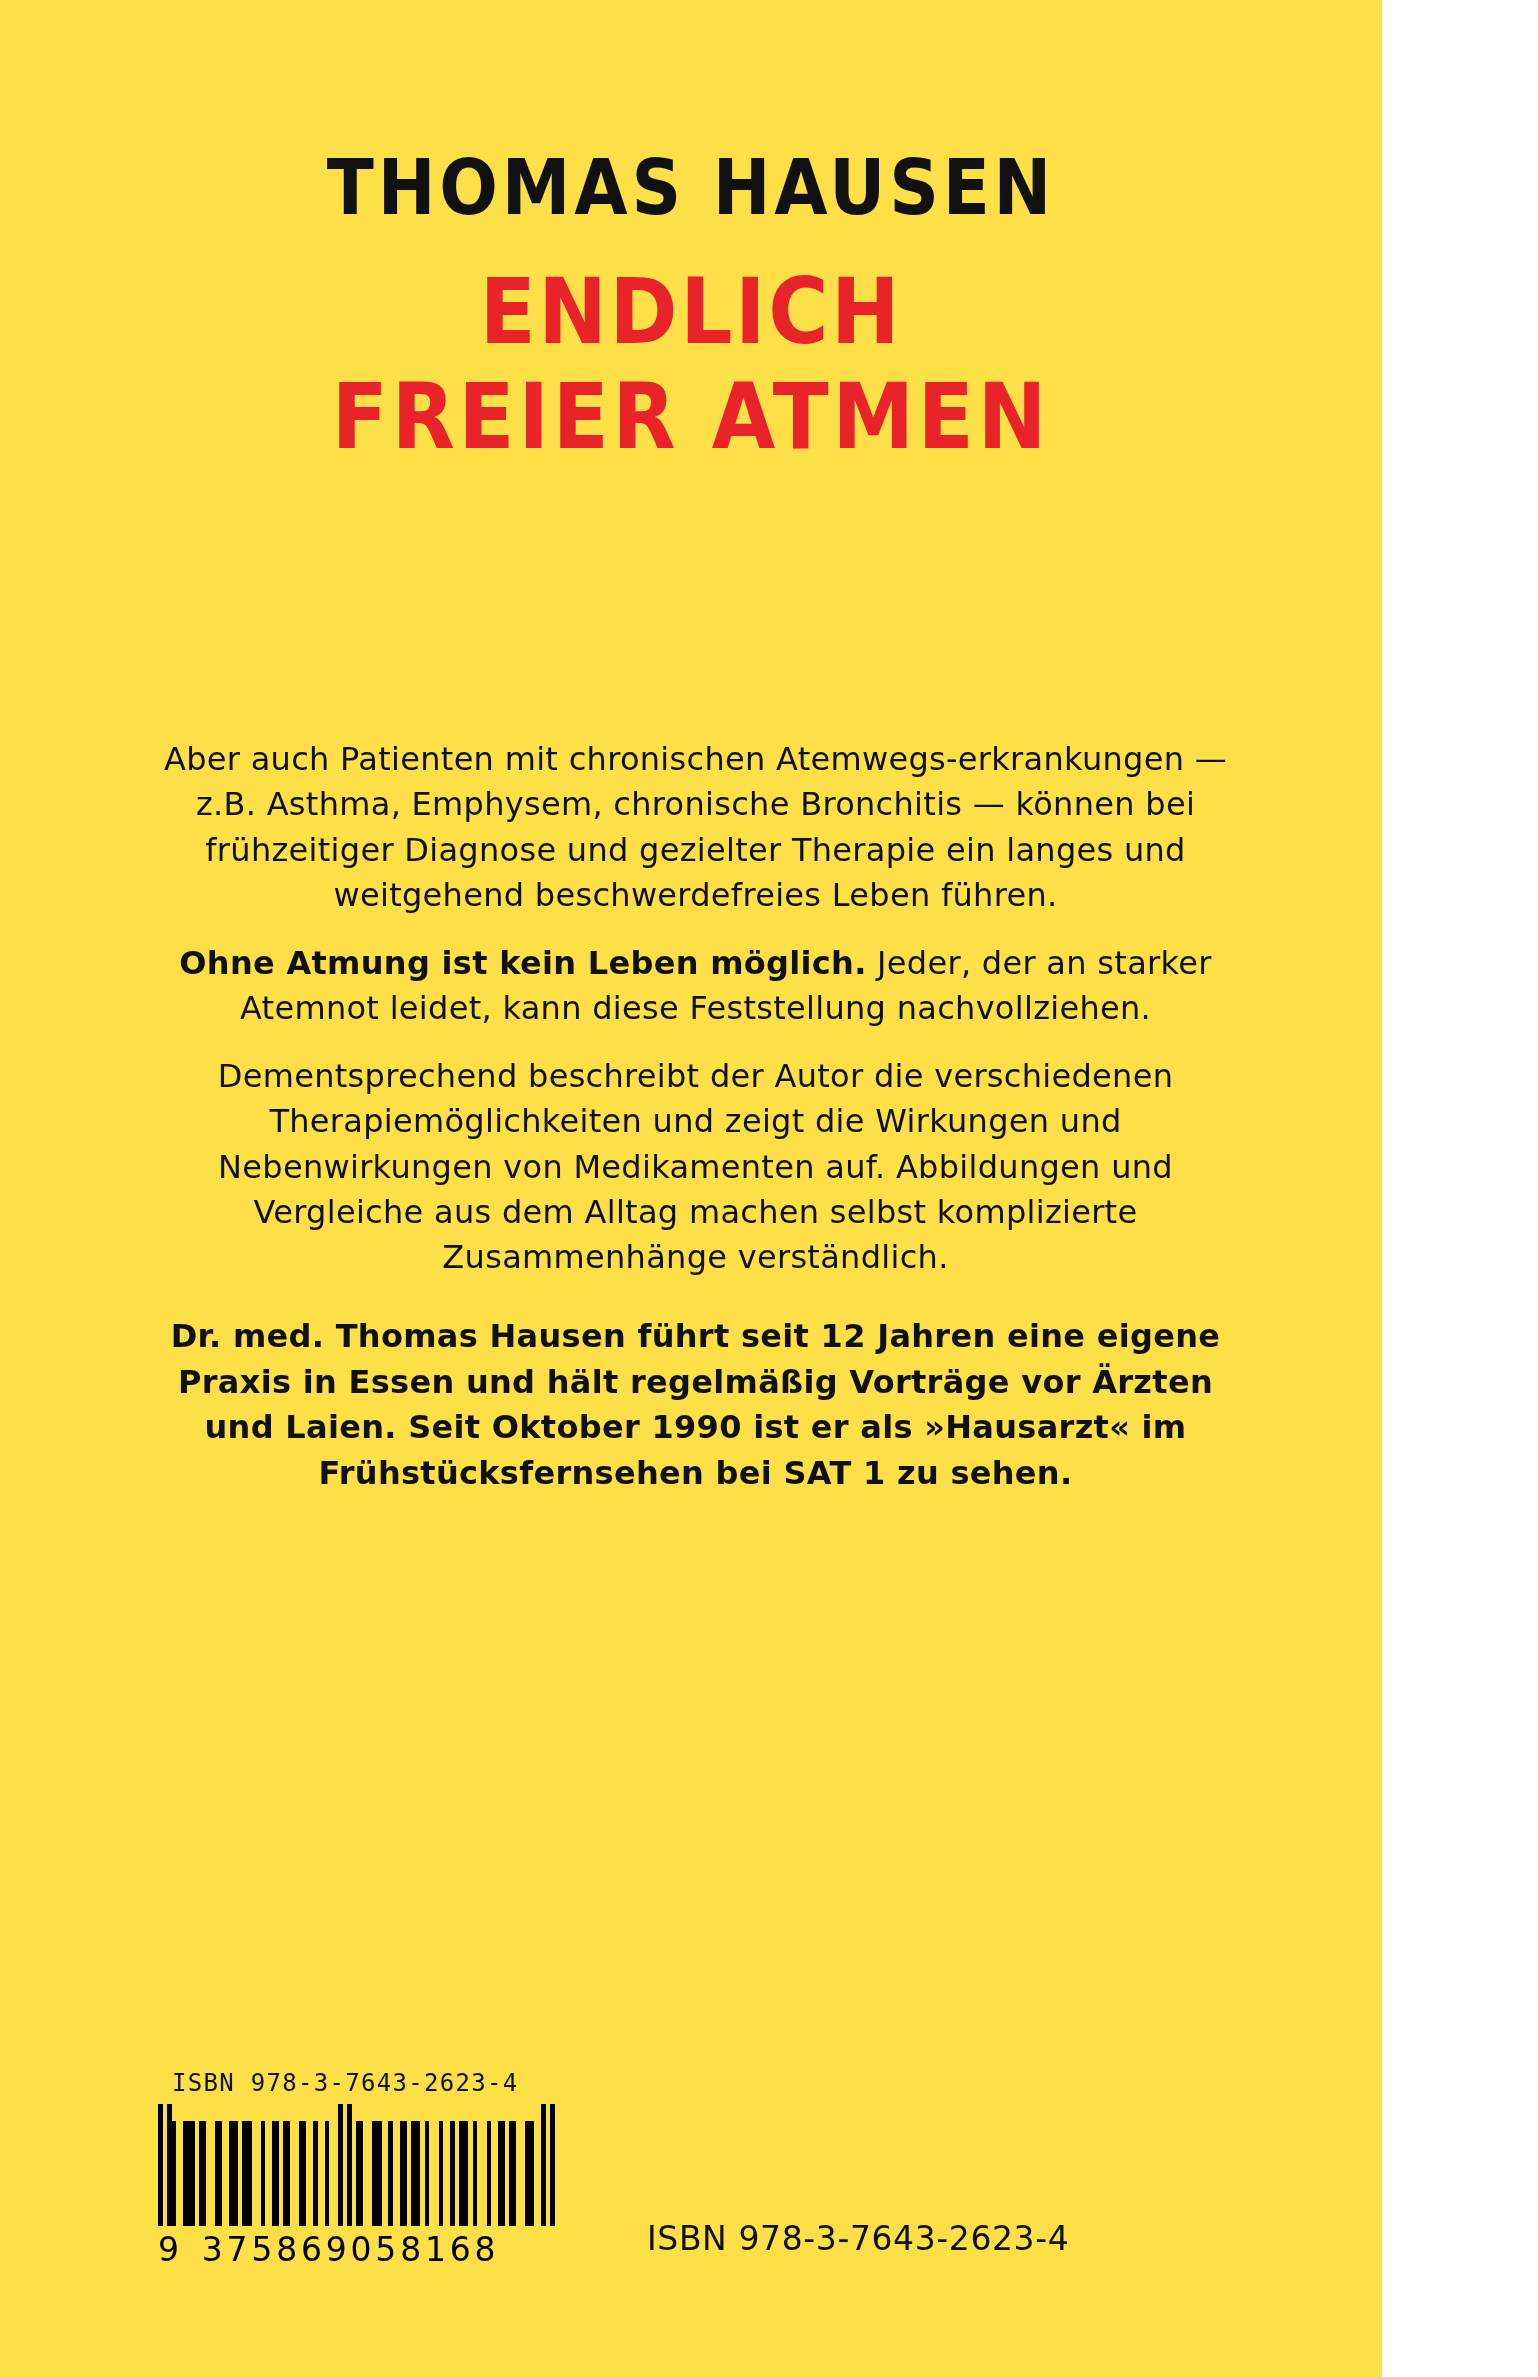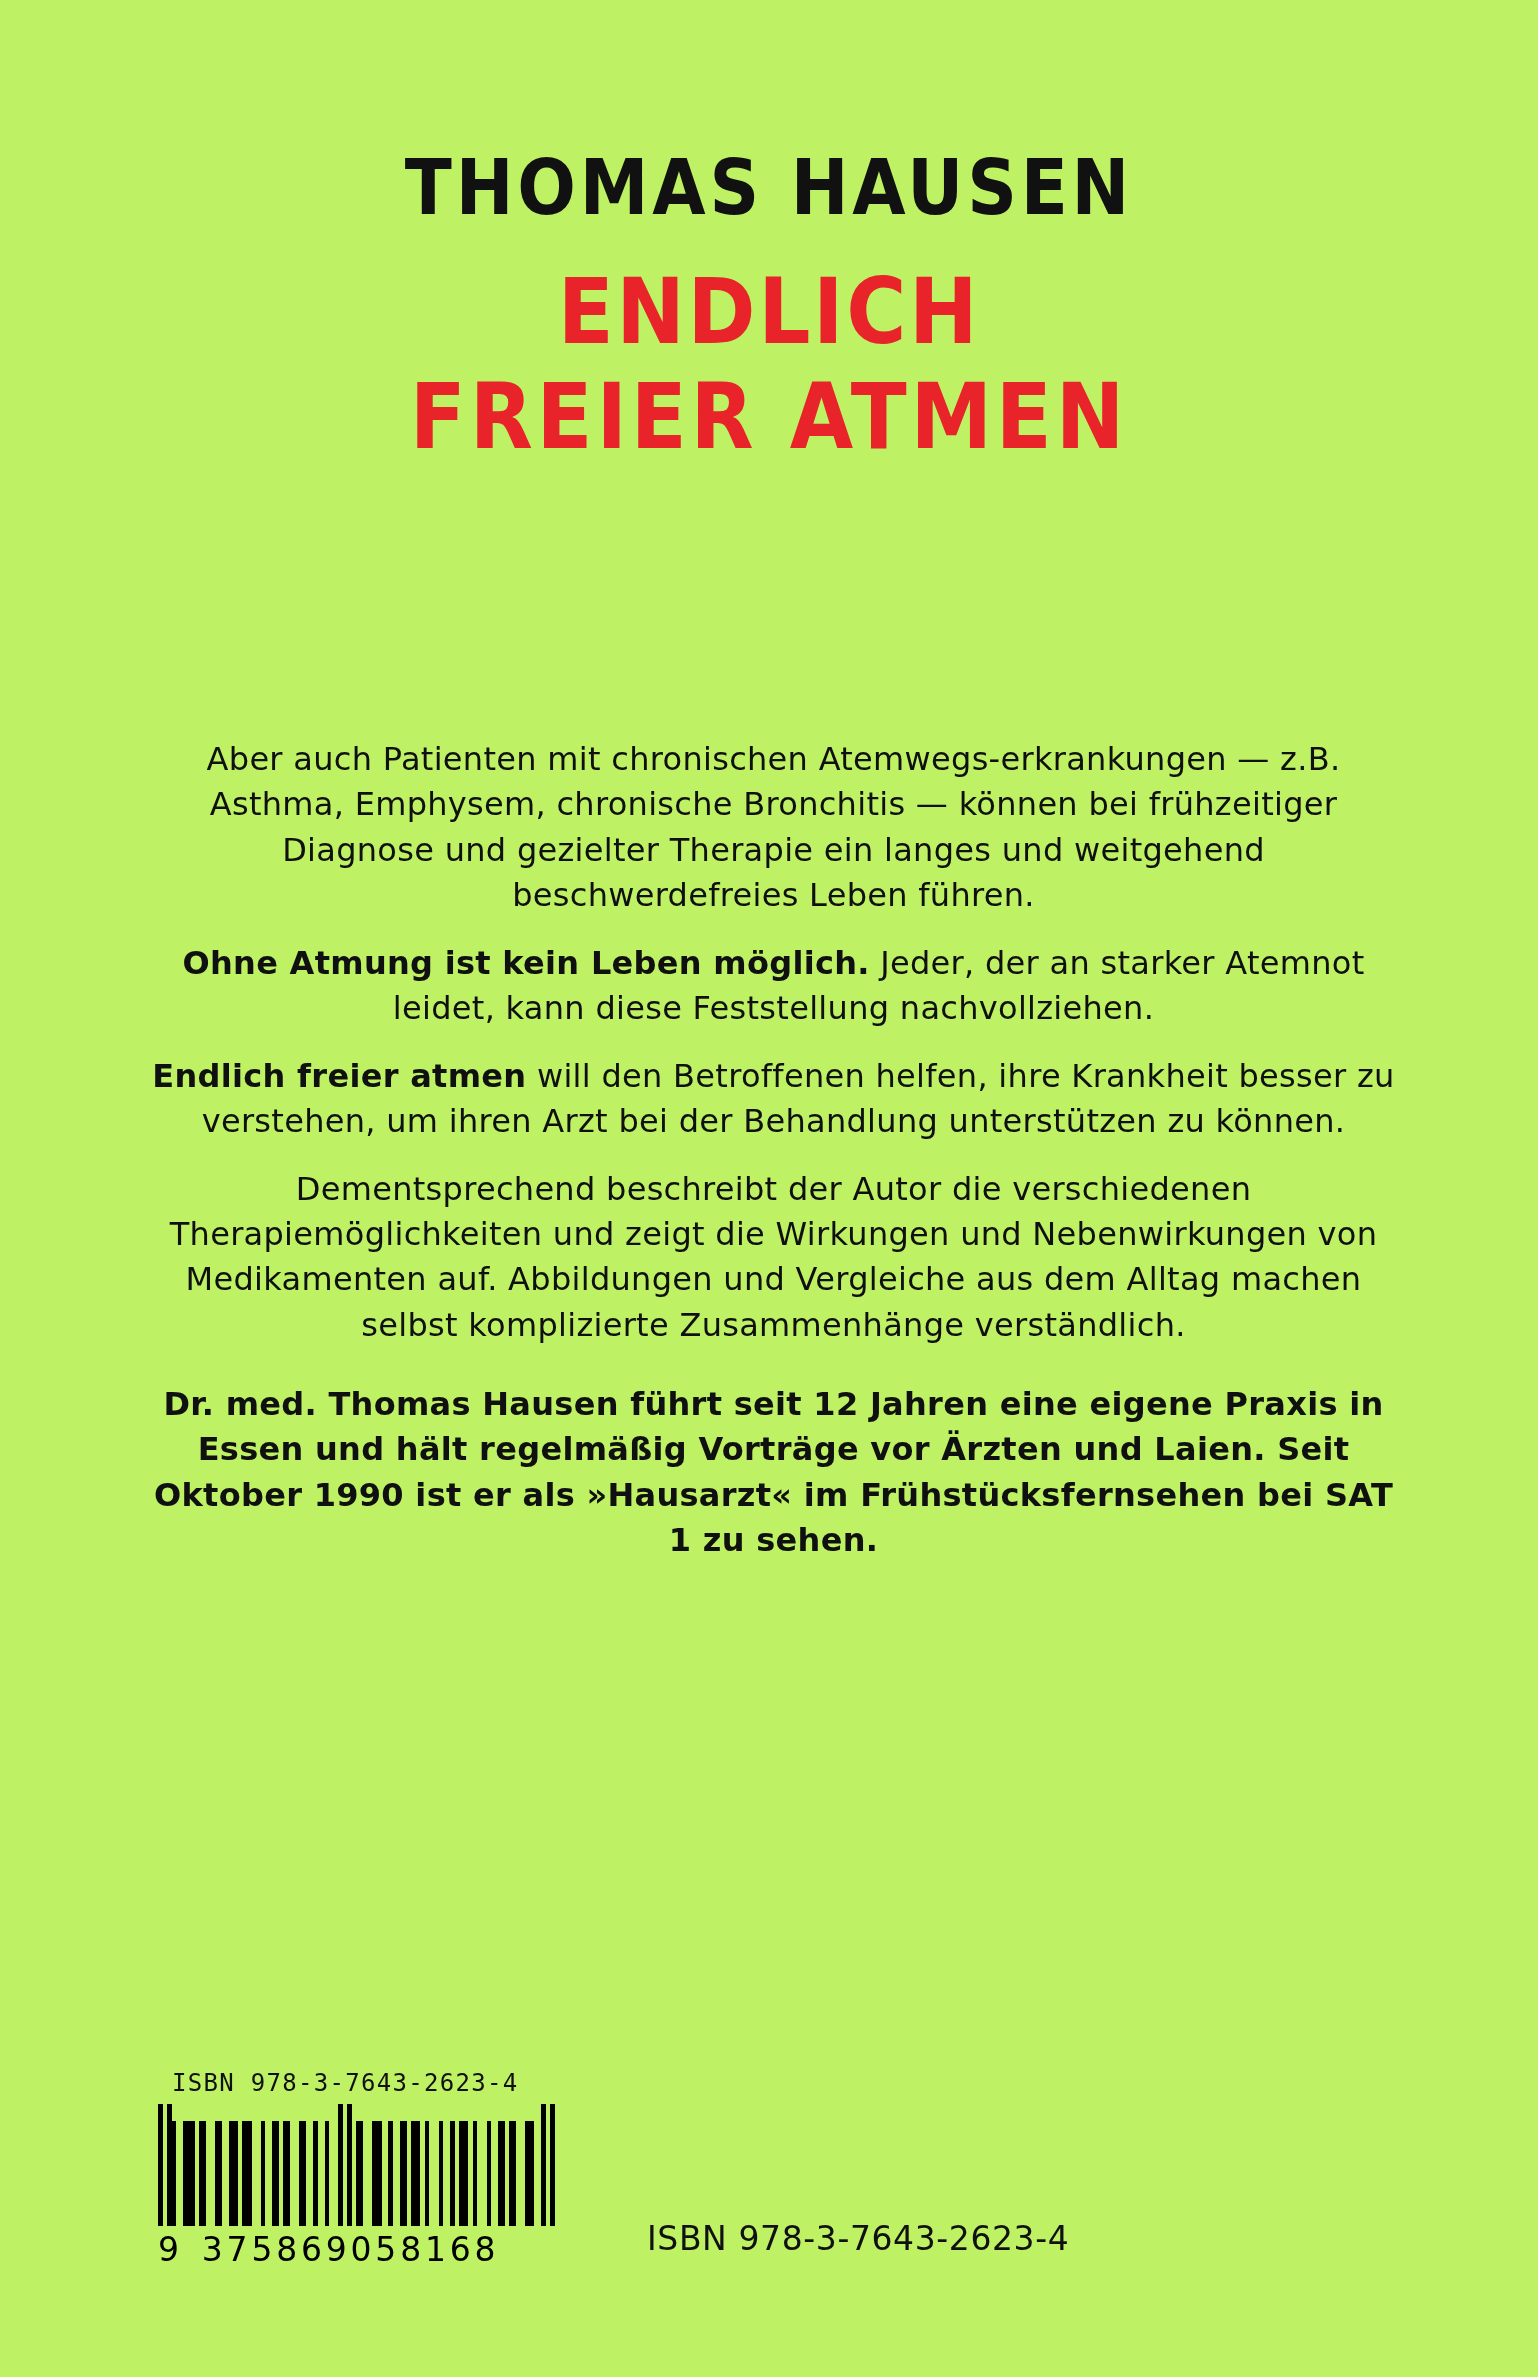--- a/index.html
+++ b/index.html
@@ -11,23 +11,23 @@
     width: 1538px;
     height: 2377px;
     font-family: "DejaVu Sans", sans-serif;
     color: #000000;
     position: relative;
     overflow: hidden;
   }
 
   .page {
     position: relative;
-    width: 1538px;
+    width: 1382px;
     height: 2377px;
-    background: #bef264;
+    background: #fde047;
   }
 
   
   .header {
     padding-top: 147px;
     text-align: center;
   }
   .author {
     font-family: "DejaVu Sans", sans-serif;
     font-weight: bold;
@@ -145,21 +145,20 @@
     <div class="author">THOMAS HAUSEN</div>
     <div class="title-block">
       <div class="title-line-1">ENDLICH</div>
       <div class="title-line-2">FREIER  ATMEN</div>
     </div>
   </div>
 
   <div class="blurb">
     <p>Aber auch Patienten mit chronischen Atemwegs-erkrankungen — z.B. Asthma, Emphysem, chronische Bronchitis — können bei frühzeitiger Diagnose und gezielter Therapie ein langes und weitgehend beschwerdefreies Leben führen.</p>
     <p><span class="lead">Ohne Atmung ist kein Leben möglich.</span><span> Jeder, der an starker Atemnot leidet, kann diese Feststellung nachvollziehen.</span></p>
-    <p><span class="bold-inline">Endlich freier atmen</span><span> will den Betroffenen helfen, ihre Krankheit besser zu verstehen, um ihren Arzt bei der Behandlung unterstützen zu können.</span></p>
     <p>Dementsprechend beschreibt der Autor die verschiedenen Therapiemöglichkeiten und zeigt die Wirkungen und Nebenwirkungen von Medikamenten auf. Abbildungen und Vergleiche aus dem Alltag machen selbst komplizierte Zusammenhänge verständlich.</p>
     <div class="spacer-para"></div>
     <p>Dr. med. Thomas Hausen führt seit 12 Jahren eine eigene Praxis in Essen und hält regelmäßig Vorträge vor Ärzten und Laien.  Seit Oktober 1990 ist er  als »Hausarzt« im Frühstücksfernsehen bei SAT 1 zu sehen.</p>
   </div>
 
   <div class="barcode-area">
     <div class="isbn-top">ISBN 978-3-7643-2623-4</div>
     <div class="barcode" id="barcode-bars">
         <div class="bar" style="width: 1.14943%; height: 100%; background: rgb(0, 0, 0);"></div>
         <div class="bar" style="width: 1.14943%; height: 100%; background: transparent;"></div>

